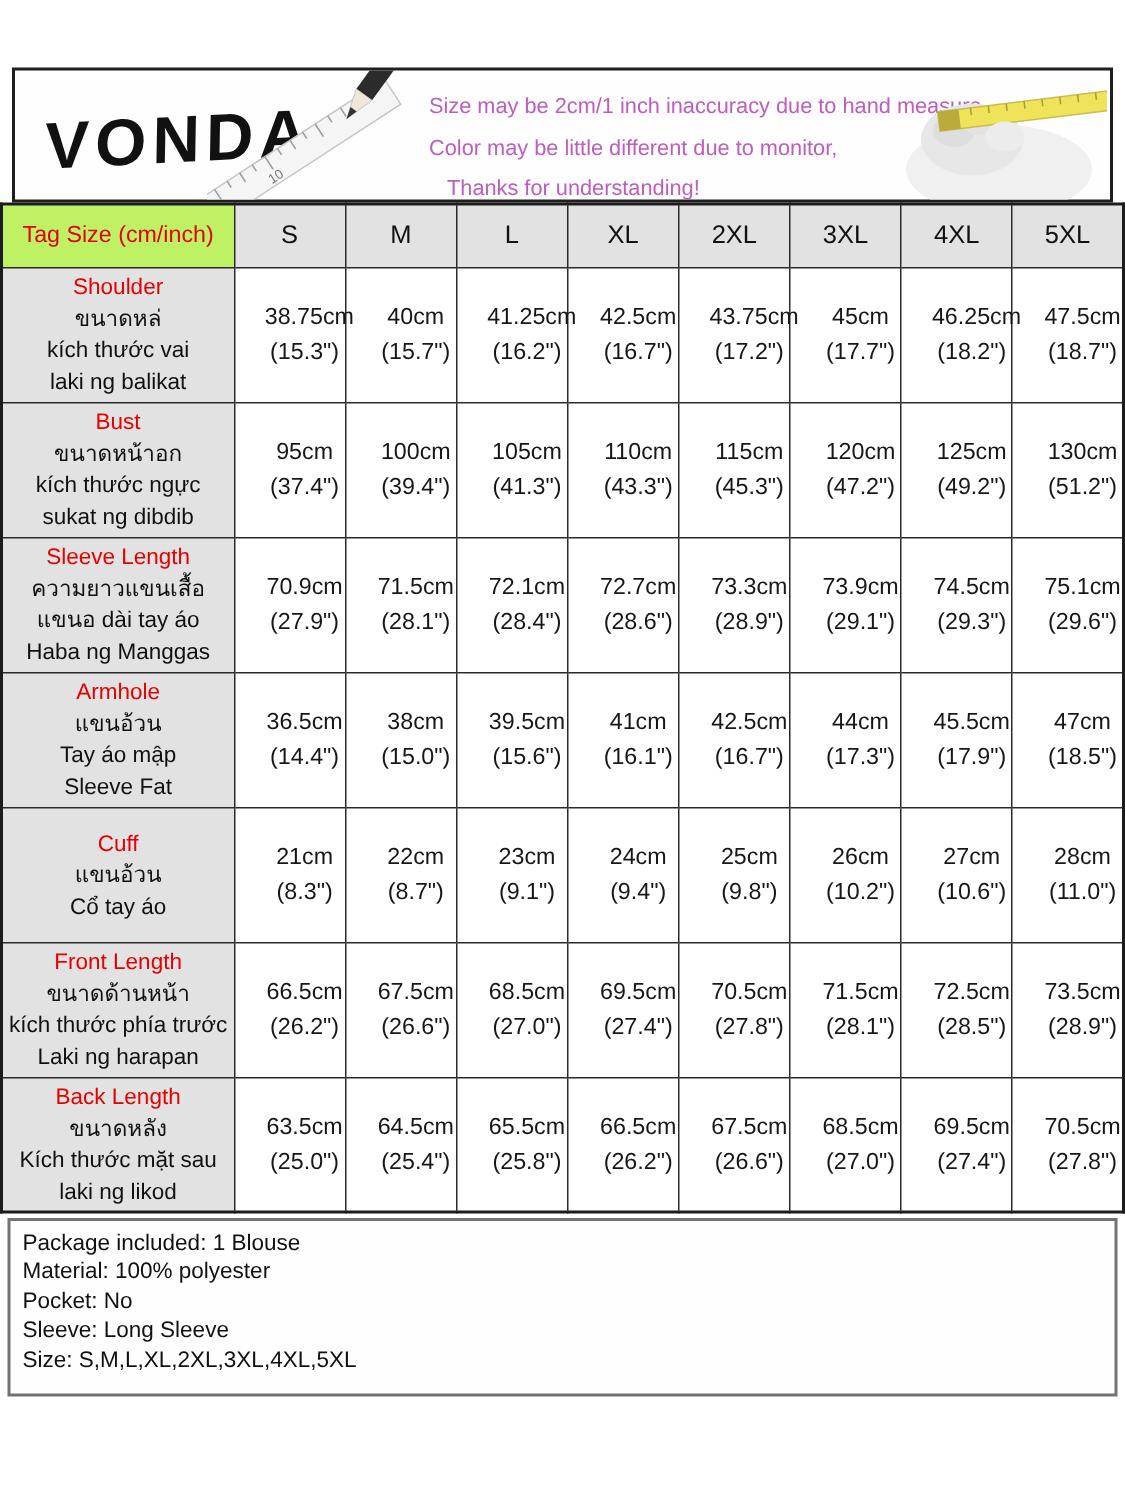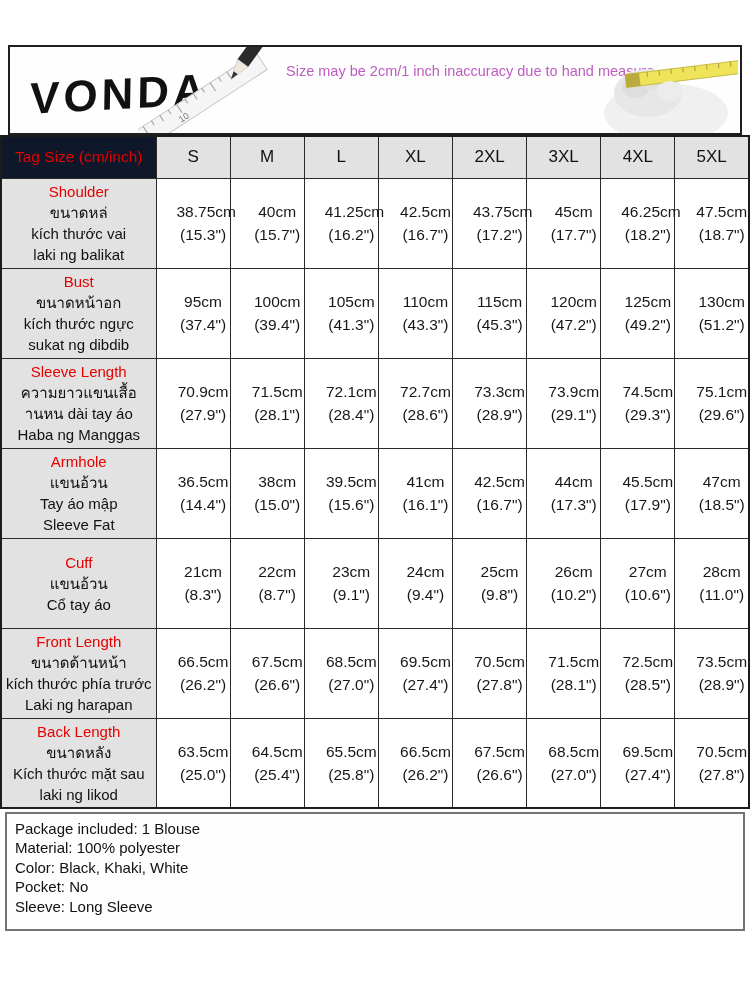--- a/index.html
+++ b/index.html
@@ -38,21 +38,21 @@
   }
   col.col-label { width:155px; }
   th, td {
     border:1.5px solid #2a2a2a;
     text-align:center; vertical-align:middle;
     font-weight:normal;
   }
   thead tr { height:42px; }
   tbody tr { height:90px; }
   thead th { background:#e2e2e2; font-size:17px; color:#111; }
-  th.corner { color:#e60000; font-size:15.5px; background:#0f172a; }
+  th.corner { color:#e60000; font-size:15.5px; background:#bef264; }
   tbody th.label-cell {
     background:#e2e2e2; font-size:15px; line-height:21px; color:#111;
     padding:2px 1px;
     margin-top:14px;
   }
   .row-label-en { color:#e60000; font-size:15px; }
   td.measurement-cell { background:#fff; font-size:15.5px; line-height:23px; color:#171717;padding-left:20px; }
   
   .footer-box {
     position:absolute; left:5px; top:812px; width:740px; height:119px;
@@ -95,20 +95,22 @@
       <g transform="rotate(36 104 18)">
         <rect x="97" y="-34" width="13" height="50" fill="#2b2b2b"></rect>
         <polygon points="97,16 110,16 103.5,36" fill="#efe8da" stroke="#bbb" stroke-width="0.5"></polygon>
         <polygon points="101,28 106,28 103.5,36" fill="#333"></polygon>
       </g>
     </svg>
   </span>
 
   <div class="notes">
     <div>Size may be 2cm/1 inch inaccuracy due to hand measure,</div>
+    <div>Color may be little different due to monitor,</div>
+    <div>Thanks for understanding!</div>
   </div>
 
   <span class="hand-tape">
     <svg width="160" height="86" viewBox="0 0 160 86">
       <ellipse cx="88" cy="66" rx="62" ry="30" fill="#f0f0f0"></ellipse>
       <ellipse cx="70" cy="46" rx="34" ry="24" fill="#e7e7e7"></ellipse>
       <ellipse cx="58" cy="40" rx="14" ry="11" fill="#dedede"></ellipse>
       <ellipse cx="74" cy="34" rx="12" ry="9" fill="#e2e2e2"></ellipse>
       <g transform="rotate(-7 60 34)">
         <rect x="48" y="26" width="118" height="13" fill="#efe35a" stroke="#c9bd49" stroke-width="1"></rect>
@@ -233,21 +235,21 @@
           </td>
           <td class="measurement-cell">
             <div>130cm</div>
             <div>(51.2")</div>
           </td>
         </tr>
         <tr>
           <th class="label-cell">
             <div class="row-label-en">Sleeve Length</div>
             <div>ความยาวแขนเสื้อ</div>
-            <div>านหน dài tay áo</div>
+            <div>แขนอ dài tay áo</div>
             <div>Haba ng Manggas</div>
           </th>
           <td class="measurement-cell">
             <div>70.9cm</div>
             <div>(27.9")</div>
           </td>
           <td class="measurement-cell">
             <div>71.5cm</div>
             <div>(28.1")</div>
           </td>
@@ -435,16 +437,16 @@
             <div>(27.8")</div>
           </td>
         </tr>
       </tbody>
   </table>
 </div>
 
 <div class="footer-box">
     <div>Package included: 1 Blouse</div>
     <div>Material: 100% polyester</div>
-    <div>Color: Black, Khaki, White</div>
     <div>Pocket: No</div>
     <div>Sleeve: Long Sleeve</div>
+    <div>Size: S,M,L,XL,2XL,3XL,4XL,5XL</div>
   </div>
 
 </body></html>

